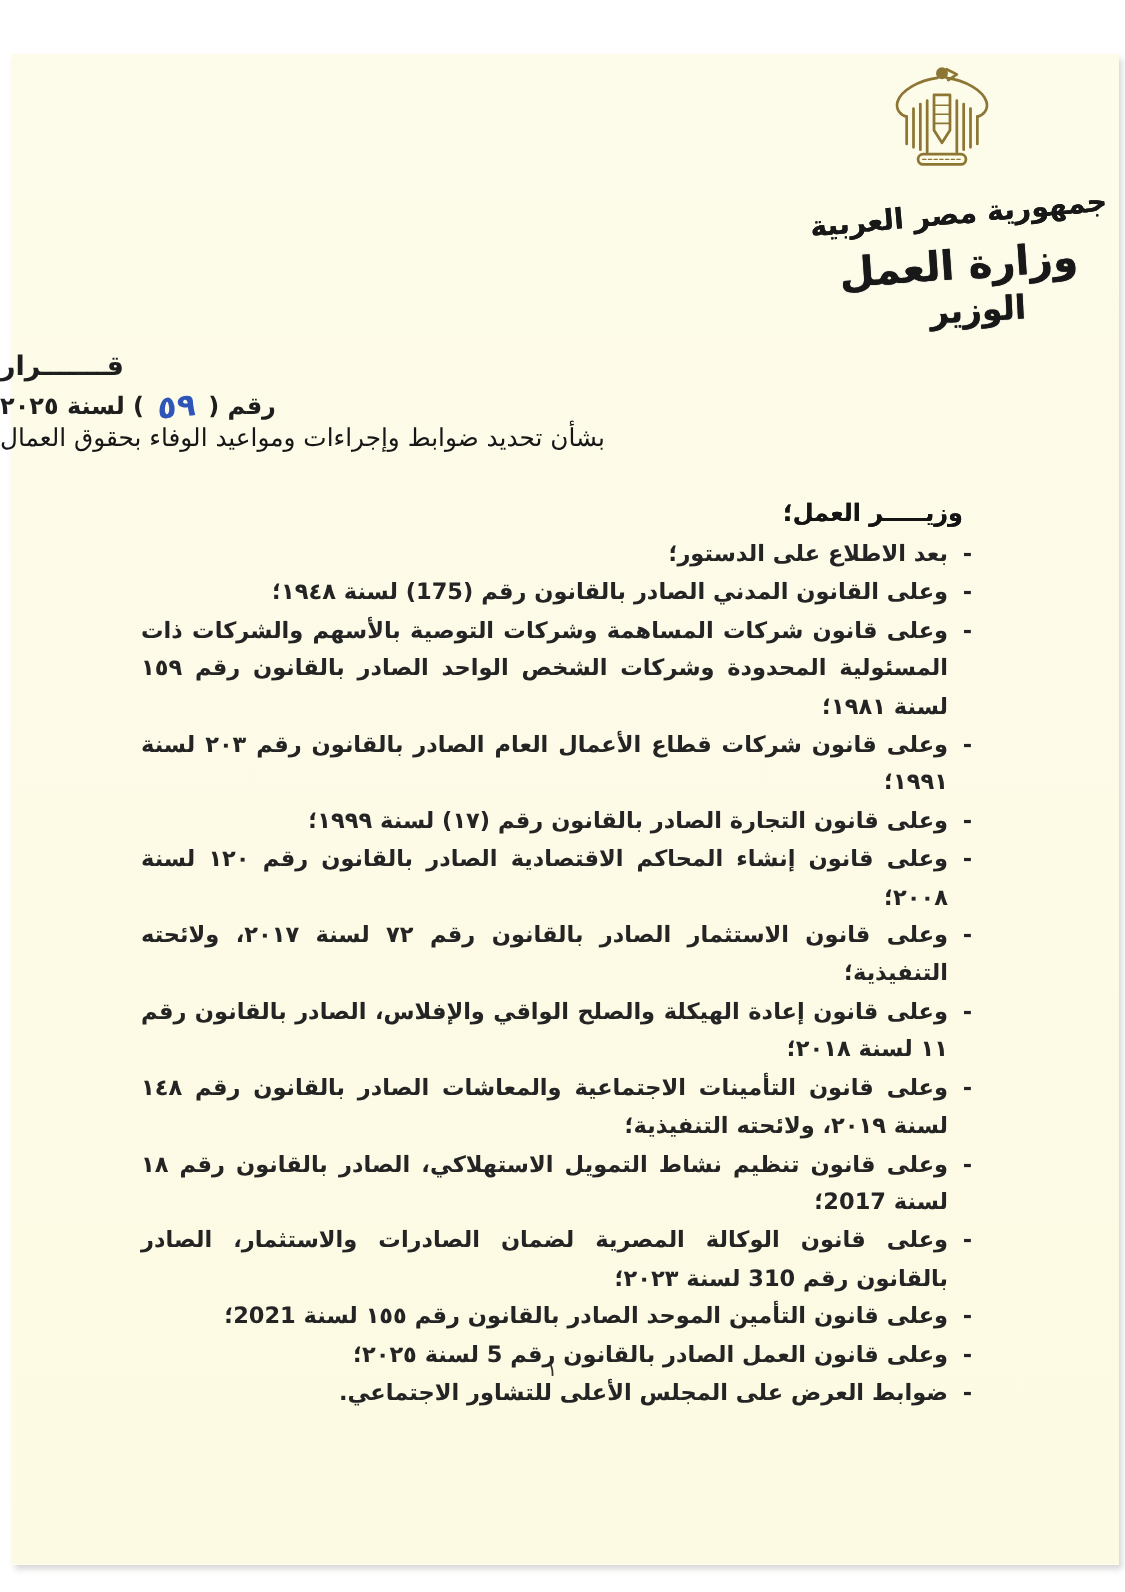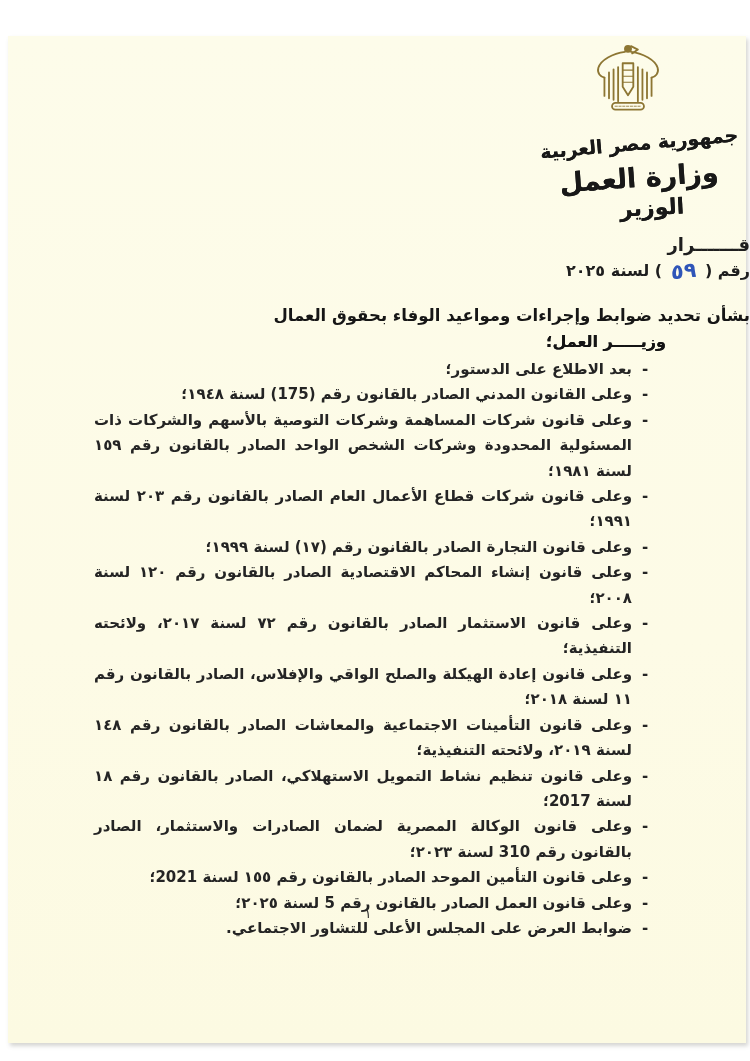--- a/index.html
+++ b/index.html
@@ -11,28 +11,28 @@
   .header-block{position:absolute;top:42px;right:4px;width:214px;text-align:center;
     color:#141414;direction:rtl;}
   .emblem{display:inline-block;margin-right:22px;}
   .callig{font-weight:bold;color:#181818;}
   .callig-republic{font-size:19px;transform:rotate(-5deg);margin-top:10px;letter-spacing:0px;
     text-shadow:0 0 .4px #181818;}
   .callig-ministry{font-size:27px;transform:rotate(-4deg);margin-top:8px;text-shadow:0 0 .5px #181818;}
   .callig-minister{font-size:22px;transform:rotate(-3deg);margin-top:2px;margin-left:26px;
     text-shadow:0 0 .5px #181818;}
   
-  .title-block{position:absolute;top:234px;left:0;right:0;text-align:right;direction:rtl;color:#1e1e1e;}
+  .title-block{position:absolute;top:234px;left:0;right:0;text-align:left;direction:rtl;color:#1e1e1e;}
   .decree-word{font-size:18px;font-weight:bold;letter-spacing:.5px;}
   .number-line{margin-top:4px;font-size:16px;font-weight:bold;}
   .handwritten-number{color:#2f55b8;font-size:21px;font-weight:bold;display:inline-block;
     transform:rotate(-6deg) skewX(-6deg);padding:0 3px;line-height:1;position:relative;top:2px;}
-  .subject-line{margin-top:26px;font-size:16.5px;font-weight:bold;color:#161616;}
+  .subject-line{margin-top:2px;font-size:16.5px;font-weight:normal;color:#161616;}
   
-  .opening{position:absolute;top:332px;right:84px;direction:rtl;font-size:16px;font-weight:bold;
+  .opening{position:absolute;top:332px;right:108px;direction:rtl;font-size:16px;font-weight:bold;
     color:#141414;text-shadow:0 0 .4px #141414;}
   .law-list{position:absolute;top:357px;right:100px;left:94px;margin:0;padding:0;
     list-style:none;direction:rtl;color:#242424;}
   .law-list li{display:flex;font-size:15px;font-weight:bold;line-height:25.4px;}
   .dash{width:10px;flex:0 0 10px;margin-left:8px;text-align:center;}
   .item-text{flex:1;text-align:justify;}
   .page-number{position:absolute;top:906px;left:0;right:14px;text-align:center;font-size:13px;
     color:#333;}
 </style>
 </head>

